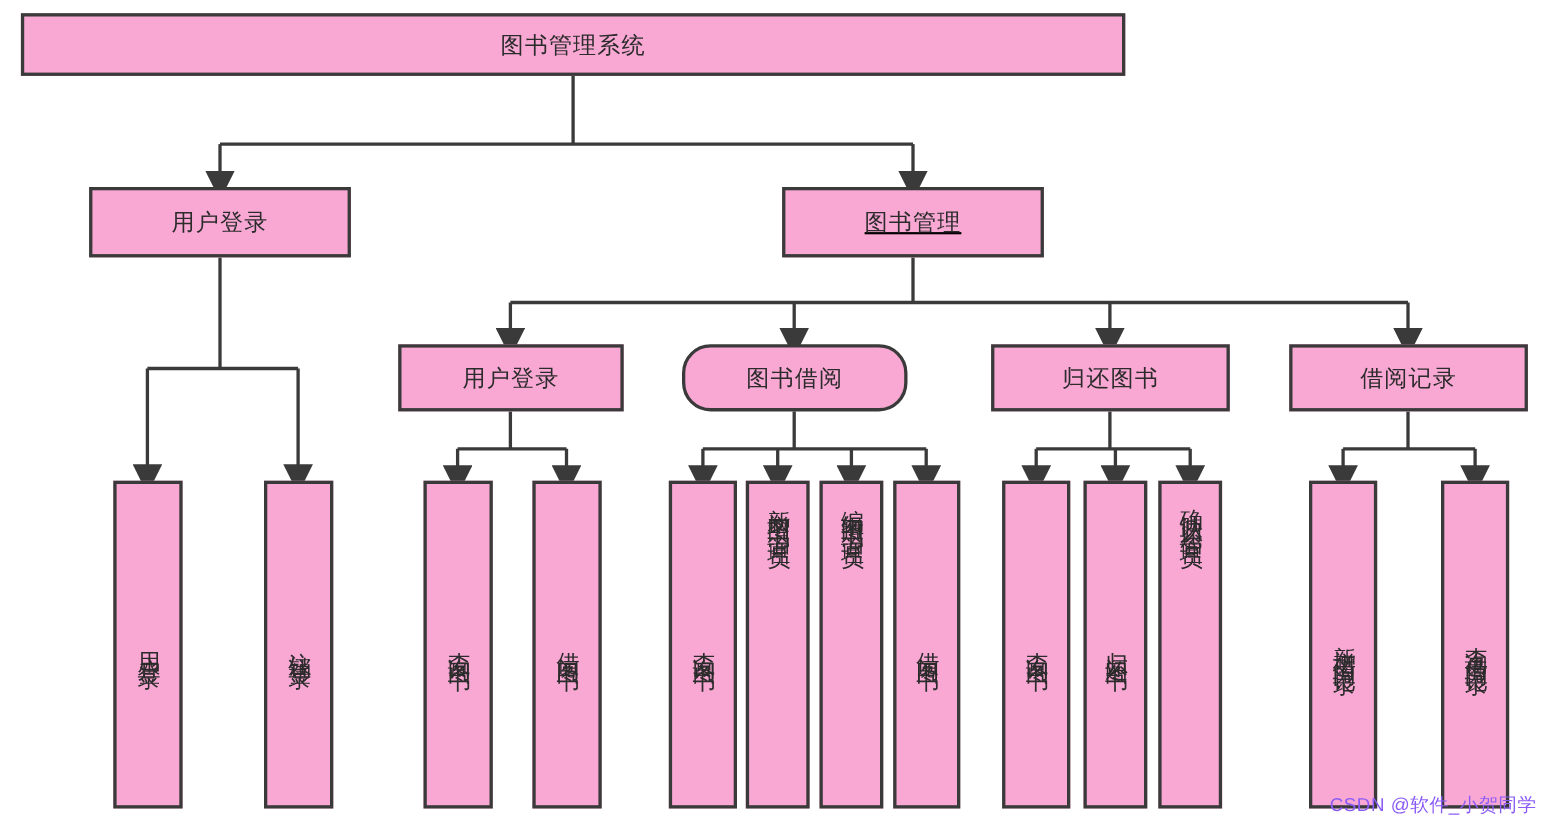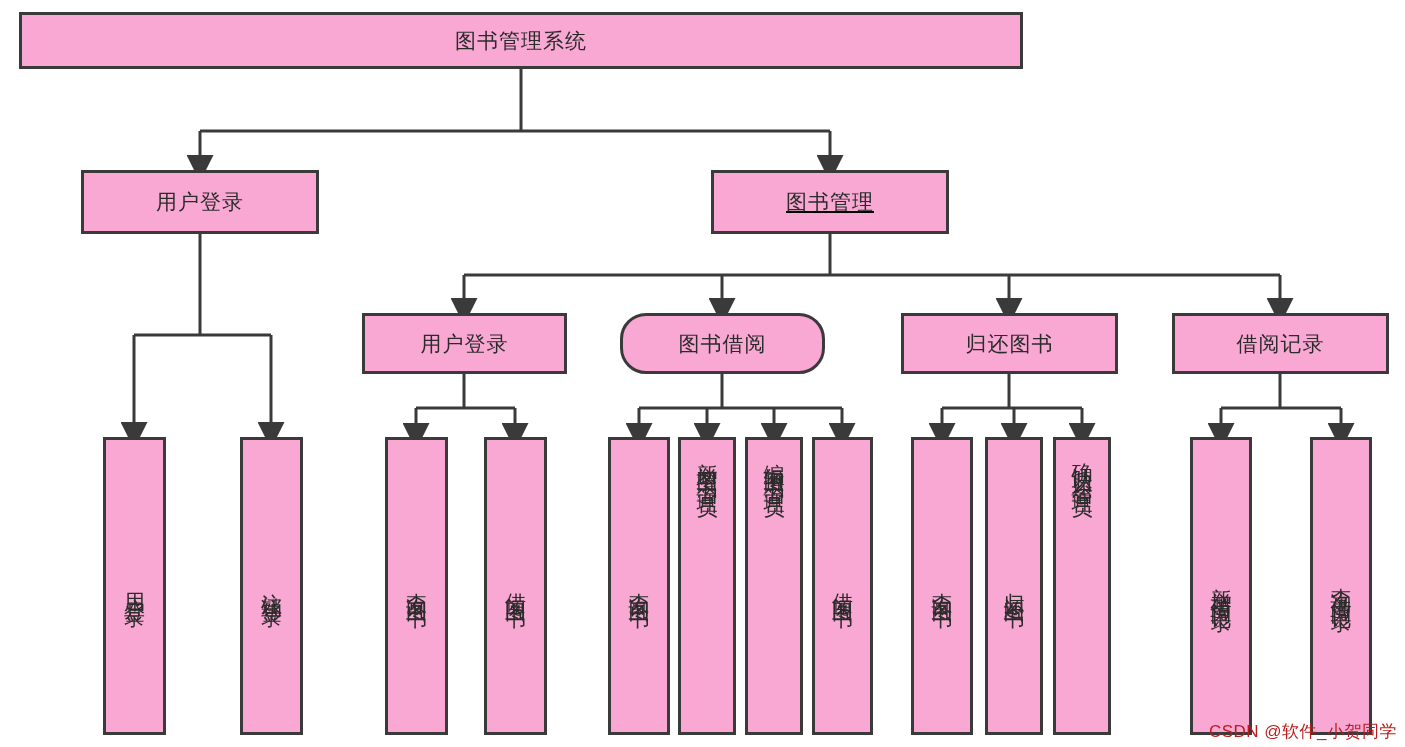--- a/index.html
+++ b/index.html
@@ -6,21 +6,21 @@
   body{width:1405px;height:747px;overflow:hidden;font-family:"Liberation Sans","DejaVu Sans",sans-serif;}
   #stage{position:relative;width:1405px;height:747px;background:#ffffff;}
   svg.edges{position:absolute;left:0;top:0;width:1405px;height:747px;}
   .node{position:absolute;box-sizing:border-box;background:#f9a8d4;border:3px solid #3a3a3a;display:flex;align-items:center;justify-content:center;}
   .node .lbl{color:#2b2b2b;font-size:21px;letter-spacing:1px;white-space:nowrap;}
   .leaf{align-items:flex-start;justify-content:center;padding-top:0;}
   .leaf .lbl{writing-mode:vertical-rl;text-orientation:upright;font-size:21px;letter-spacing:5px;line-height:1.05;color:#2b2b2b;white-space:nowrap;}
   .leaf.center{align-items:center;}
   .leaf.top{align-items:flex-start;}
   .leaf.top .lbl{margin-top:6px;}
-  .watermark{position:absolute;right:8px;bottom:4px;font-size:17px;color:#b91c1c;letter-spacing:0.5px;white-space:nowrap;}
+  .watermark{position:absolute;right:8px;bottom:4px;font-size:17px;color:#8b5cf6;letter-spacing:0.5px;white-space:nowrap;}
 </style>
 </head>
 <body>
 
 <div id="stage">
 
   <svg class="edges" viewBox="0 0 1405 747">
     <defs>
       <marker id="arw" markerWidth="9" markerHeight="9" refX="1" refY="4.5" orient="auto" markerUnits="strokeWidth">
         <path d="M0,0 L9,4.5 L0,9 z" fill="#3a3a3a"></path>

